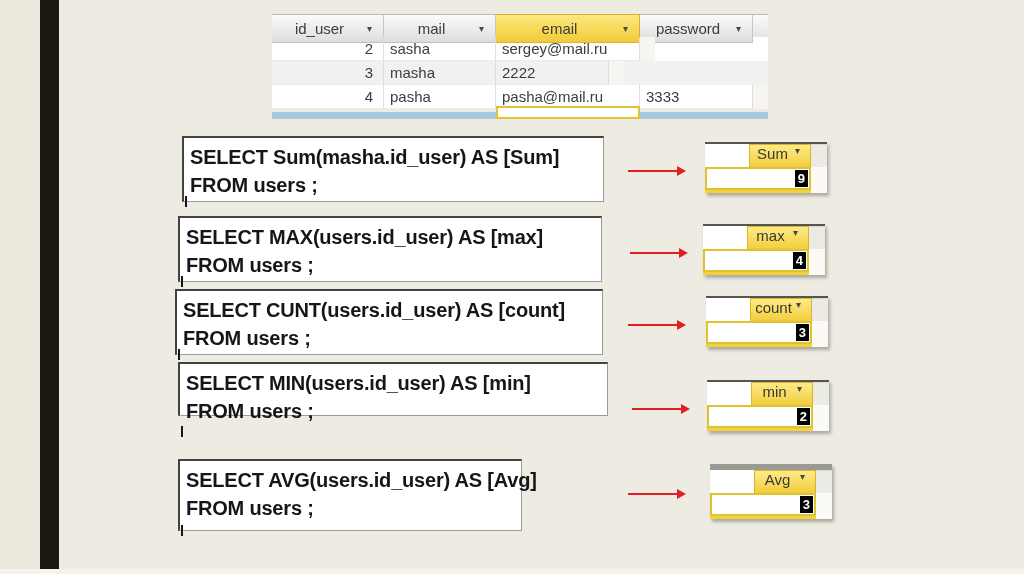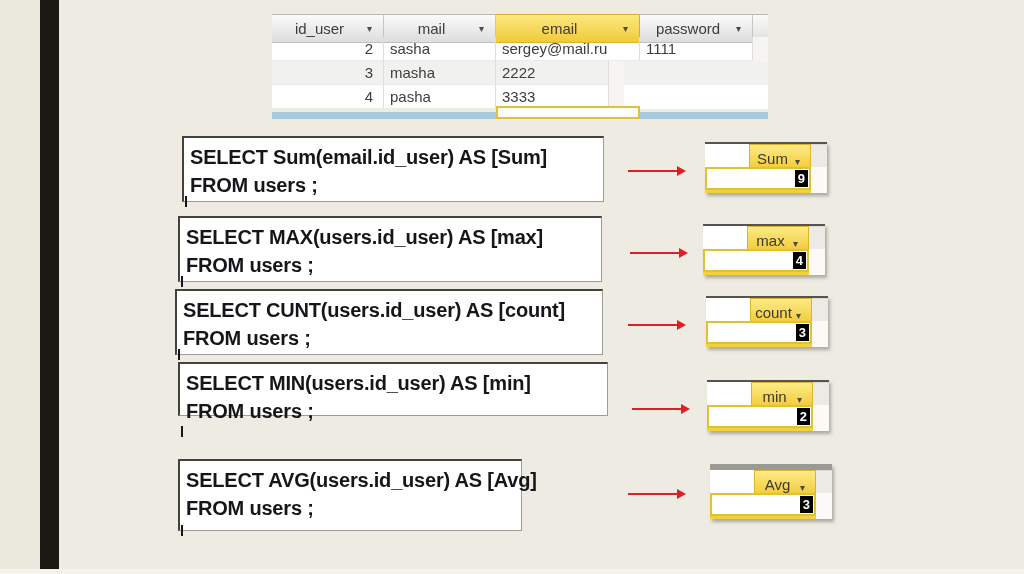--- a/index.html
+++ b/index.html
@@ -45,21 +45,21 @@
   .arrow::after { content:""; position:absolute; right:-8px; top:-4px; width:0; height:0;
                   border-left:9px solid #df1f26; border-top:5px solid transparent; border-bottom:5px solid transparent; }
 
   
   .result-box { position:absolute; width:122px; background:#fff;
                 box-shadow:2px 3px 3px rgba(122,120,110,.55); }
   .rb-topline { height:2px; background:#55544e; }
   .result-box.avg .rb-topline { height:6px; background:#9b9a92; }
   .rb-body { display:flex; }
   .rb-main { width:106px; }
-  .rb-header { display:flex; align-items:flex-end; height:23px;
+  .rb-header { display:flex; align-items:flex-start; height:23px;
                background:linear-gradient(#fdeb87,#f3cd3e); border:1px solid #d9b42e; border-bottom:none;margin-left:44px; }
   .rb-label { flex:1; text-align:center; font-size:15px; color:#3a3a30; }
   .rb-dd { width:15px; font-size:10px; color:#4b4b45; }
   .rb-cell { height:23px; background:#fff; border:2px solid #dfc22f;
              display:flex; align-items:center; justify-content:flex-end; padding-right:1px; }
   .rb-value { background:#000; color:#fff; font-size:13px; font-weight:bold; line-height:17px; padding:0 3px; }
   .rb-bottom { height:3px; background:#f1d23e; }
   .rb-stub { width:16px; display:flex; flex-direction:column; }
   .rb-stub .s-top { height:23px; background:#eceae4; border-top:1px solid #d9d8d2; }
   .rb-stub .s-bot { flex:1; background:#fbfaf7; }
@@ -90,45 +90,45 @@
         <span class="lbl">password</span>
         <span class="dd">▾</span>
       </div>
       <div class="ds-h-stub"></div>
     </div>
 
     <div class="ds-row">
       <div class="ds-c num c-id">2</div>
       <div class="ds-c c-name">sasha</div>
       <div class="ds-c c-email">sergey@mail.ru</div>
-      <div class="ds-c c-pass">1111</div>
       <div class="ds-stub"></div>
     </div>
     <div class="ds-row alt">
       <div class="ds-c num c-id">3</div>
       <div class="ds-c c-name">masha</div>
       <div class="ds-c c-pass">2222</div>
       <div class="ds-stub"></div>
     </div>
     <div class="ds-row">
       <div class="ds-c num c-id">4</div>
       <div class="ds-c c-name">pasha</div>
+      <div class="ds-c c-email">pasha@mail.ru</div>
       <div class="ds-c c-pass">3333</div>
       <div class="ds-stub"></div>
     </div>
 
     <div class="ds-bottom">
       <div class="blue b1"></div>
       <div class="active-cell"></div>
       <div class="blue b2"></div>
     </div>
   </div>
 
   <div class="query-box" style="left:182px; top:136px; width:422px; height:66px;">
-    <div class="sql-line">SELECT Sum(email.id_user) AS [Sum]</div>
+    <div class="sql-line">SELECT Sum(masha.id_user) AS [Sum]</div>
     <div class="sql-line">FROM users ;</div>
   </div>
   <div class="caret-mark" style="left:185px; top:196px;"></div>
   <div class="arrow" style="left:628px; top:170px;"></div>
   <div class="result-box" style="left:705px; top:142px;">
     <div class="rb-topline"></div>
     <div class="rb-body">
       <div class="rb-main">
         <div class="rb-header">
           <span class="rb-label">Sum</span>

